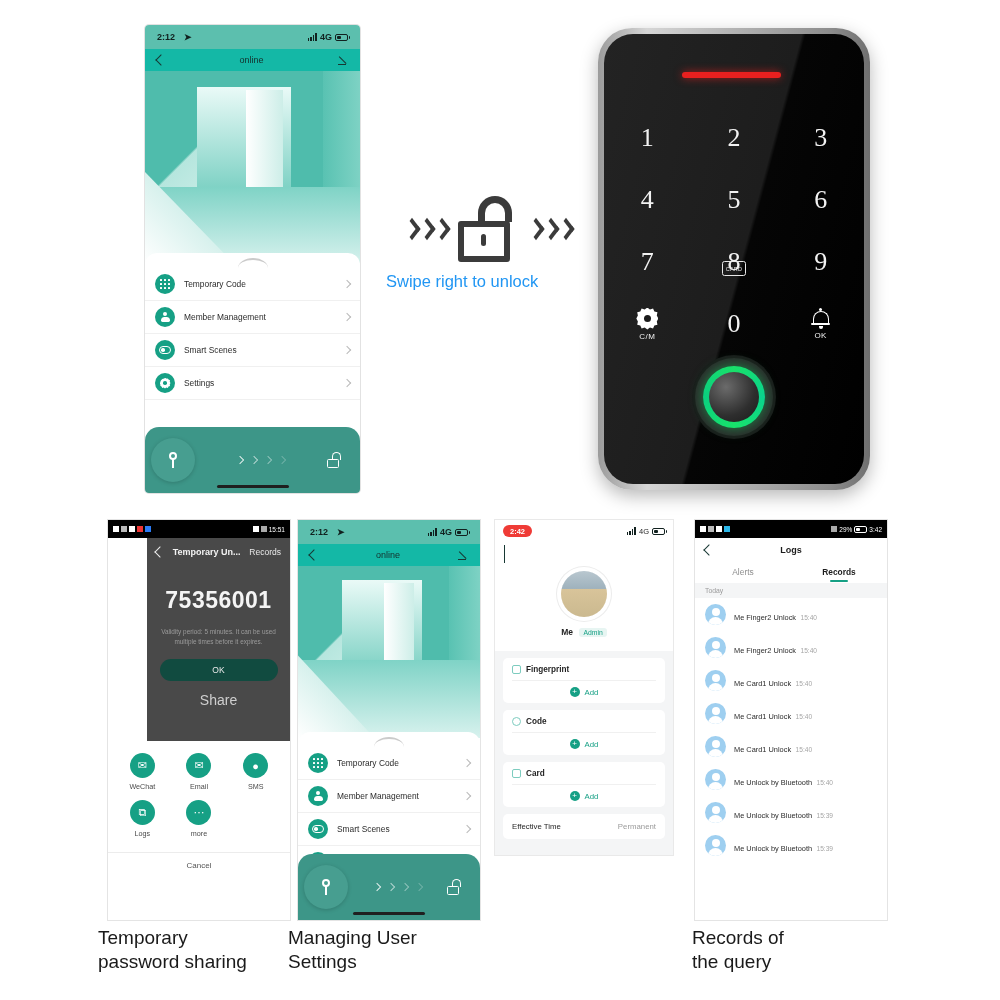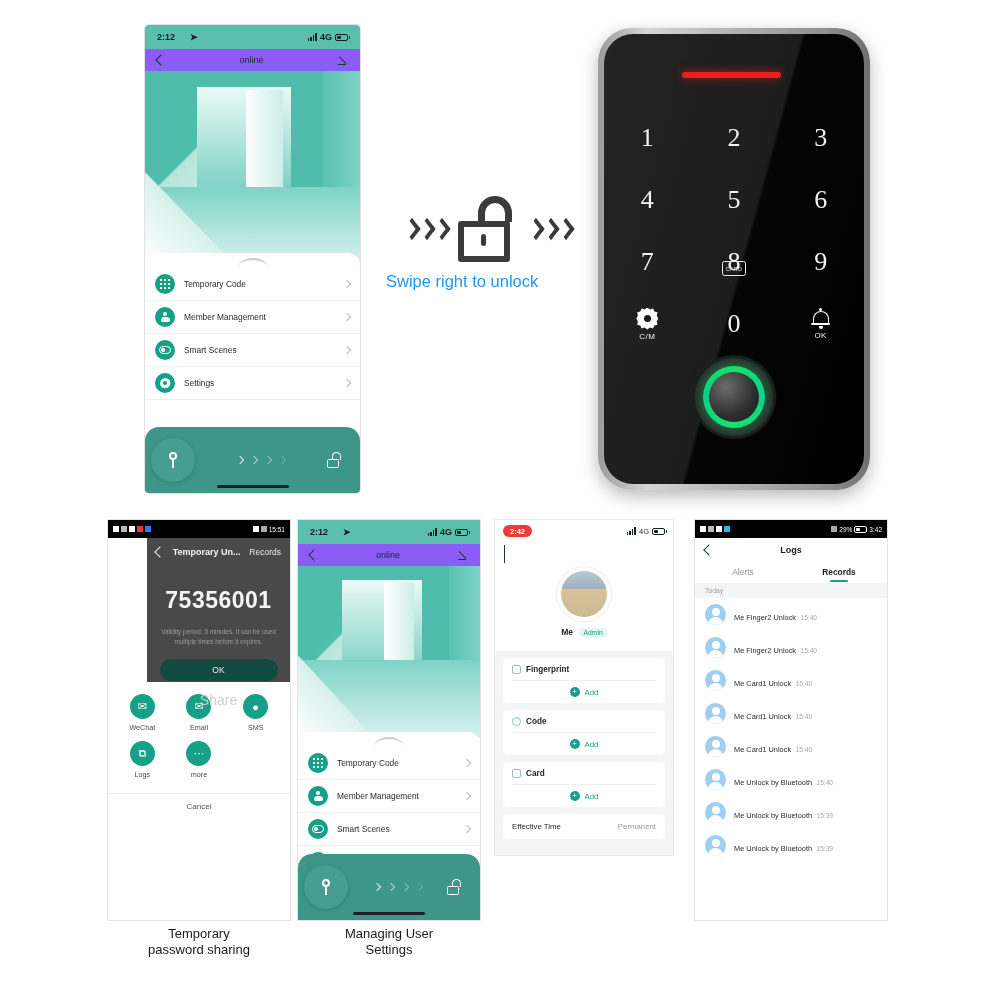--- a/index.html
+++ b/index.html
@@ -12,33 +12,33 @@
 
   
   .phone{position:absolute;background:#fff;overflow:hidden;}
 
   
   #phone-top{left:145px;top:25px;width:215px;height:468px;border-radius:4px;
     box-shadow:0 0 0 1px #e2e2e2;}
   .p1-status{height:24px;background:#5cbfae;display:flex;align-items:center;
     justify-content:space-between;padding:0 12px;box-sizing:border-box;
     font-size:9px;color:#11211f;font-weight:bold;}
-  .p1-status .left{display:flex;align-items:flex-start;gap:15px;}
+  .p1-status .left{display:flex;align-items:flex-start;gap:9px;}
   .p1-status .right{display:flex;align-items:center;gap:3px;}
   .bars{display:inline-flex;align-items:flex-end;gap:1px;height:8px;}
   .bars i{display:block;width:1.5px;background:#11211f;}
   .bars i:nth-child(1){height:3px}.bars i:nth-child(2){height:4.5px}
   .bars i:nth-child(3){height:6px}.bars i:nth-child(4){height:8px}
   .batt{width:13px;height:7px;border:1px solid #11211f;border-radius:2px;position:relative;
     box-sizing:border-box;}
   .batt:after{content:"";position:absolute;right:-3px;top:1.5px;width:1.5px;height:3px;
     background:#11211f;border-radius:0 1px 1px 0;}
   .batt i{position:absolute;left:1px;top:1px;bottom:1px;width:4px;background:#11211f;border-radius:1px;}
 
-  .p1-nav{height:22px;background:#8b5cf6;display:flex;align-items:center;
+  .p1-nav{height:22px;background:#14b8a6;display:flex;align-items:center;
     justify-content:space-between;padding:0 12px;box-sizing:border-box;}
   .p1-nav .title{font-size:9px;color:#15302c;}
   .chev-back{width:7px;height:7px;border-left:1.4px solid #173833;border-bottom:1.4px solid #173833;
     transform:rotate(45deg);}
   .pencil{width:10px;height:10px;position:relative;}
   .pencil:before{content:"";position:absolute;left:1px;top:1px;width:10px;height:1.4px;
     background:#173833;transform:rotate(45deg);transform-origin:left center;}
   .pencil:after{content:"";position:absolute;left:0px;bottom:0px;width:8px;height:1.3px;background:#173833;}
 
   .hero{position:relative;height:194px;background:#4fbcac;overflow:hidden;}
@@ -149,21 +149,21 @@
     border-radius:3px;box-sizing:border-box;background:#fff;}
   .big-lock .kh{position:absolute;left:23.5px;bottom:16px;width:5px;height:12px;border-radius:3px;background:#3b3b3b;}
   .swipe-text{margin-top:10px;font-size:16.5px;color:#2196f3;}
 
   
   #phone-share{left:108px;top:520px;width:182px;height:400px;box-shadow:0 0 0 1px #e4e4e4;}
   .and-status{height:18px;background:#000;display:flex;align-items:center;justify-content:space-between;
     padding:0 5px;box-sizing:border-box;font-size:6.5px;color:#fff;}
   .and-status .ic{display:flex;gap:2px;align-items:center;}
   .sq{width:6px;height:6px;display:inline-block;}
-  .dim-wrap{position:relative;background:#494949;height:144px;margin-left:39px;}
+  .dim-wrap{position:relative;background:#494949;height:203px;margin-left:39px;}
   .dim-nav{display:flex;align-items:center;justify-content:space-between;padding:9px 9px 0;}
   .dim-nav .t{font-size:9px;color:#f3f3f3;font-weight:bold;}
   .dim-nav .r{font-size:8.5px;color:#e9e9e9;}
   .chev-back-w{width:7px;height:7px;border-left:1.4px solid #eee;border-bottom:1.4px solid #eee;transform:rotate(45deg);}
   .code-num{text-align:center;font-size:23px;color:#f5f5f5;font-weight:bold;margin-top:30px;letter-spacing:.5px;}
   .validity{text-align:center;font-size:6.4px;color:#9b9b9b;line-height:1.5;margin-top:13px;padding:0 12px;}
   .ok-btn{width:118px;height:22px;border-radius:12px;background:#114b40;margin:13px auto 0;
     display:flex;align-items:center;justify-content:center;color:#eaeaea;font-size:8.5px;}
   .share-lnk{text-align:center;font-size:14px;color:#cfcfcf;margin-top:11px;}
   .share-sheet{background:#fff;height:100%;}
@@ -211,21 +211,21 @@
     width:18px;height:2.4px;border-radius:2px;background:#16a085;}
   .lg-day{background:#f4f5f6;font-size:6.8px;color:#9b9b9b;padding:4px 10px;}
   .lg-row{display:flex;align-items:center;gap:8px;padding:6px 10px;}
   .lg-av{width:21px;height:21px;border-radius:50%;background:#9ecff0;flex:none;position:relative;overflow:hidden;}
   .lg-av:before{content:"";position:absolute;left:6.5px;top:3.5px;width:8px;height:8px;border-radius:50%;background:#fff;}
   .lg-av:after{content:"";position:absolute;left:3px;bottom:-2px;width:15px;height:10px;border-radius:8px 8px 0 0;background:#fff;}
   .lg-txt .l1{font-size:7.4px;color:#2b2b2b;}
   .lg-txt .l2{font-size:6.6px;color:#a5a5a5;margin-top:2px;}
 
   
-  .caption{position:absolute;text-align:center;font-size:13px;color:#1a1a1a;line-height:1.25;
+  .caption{position:absolute;text-align:left;font-size:19px;color:#1a1a1a;line-height:1.25;
     font-family:"Liberation Sans", sans-serif;}
   #cap-1{left:98px;top:926px;width:202px;}
   #cap-2{left:288px;top:926px;width:202px;}
   #cap-3{left:486px;top:926px;width:196px;}
   #cap-4{left:692px;top:926px;width:198px;}
 </style>
 </head>
 <body>
 
 <div class="stage">
@@ -652,14 +652,16 @@
         <span class="lg-txt"><span class="l1">Me Unlock by Bluetooth</span>
           <span class="l2">15:39</span></span>
       </div>
     </div>
   </div>
 
   <div class="caption" id="cap-1" style="white-space:pre-line">Temporary
 password sharing</div>
   <div class="caption" id="cap-2" style="white-space:pre-line">Managing User
 Settings</div>
+  <div class="caption" id="cap-4" style="white-space:pre-line">Records of
+the query</div>
 
 </div>
 
 </body></html>

